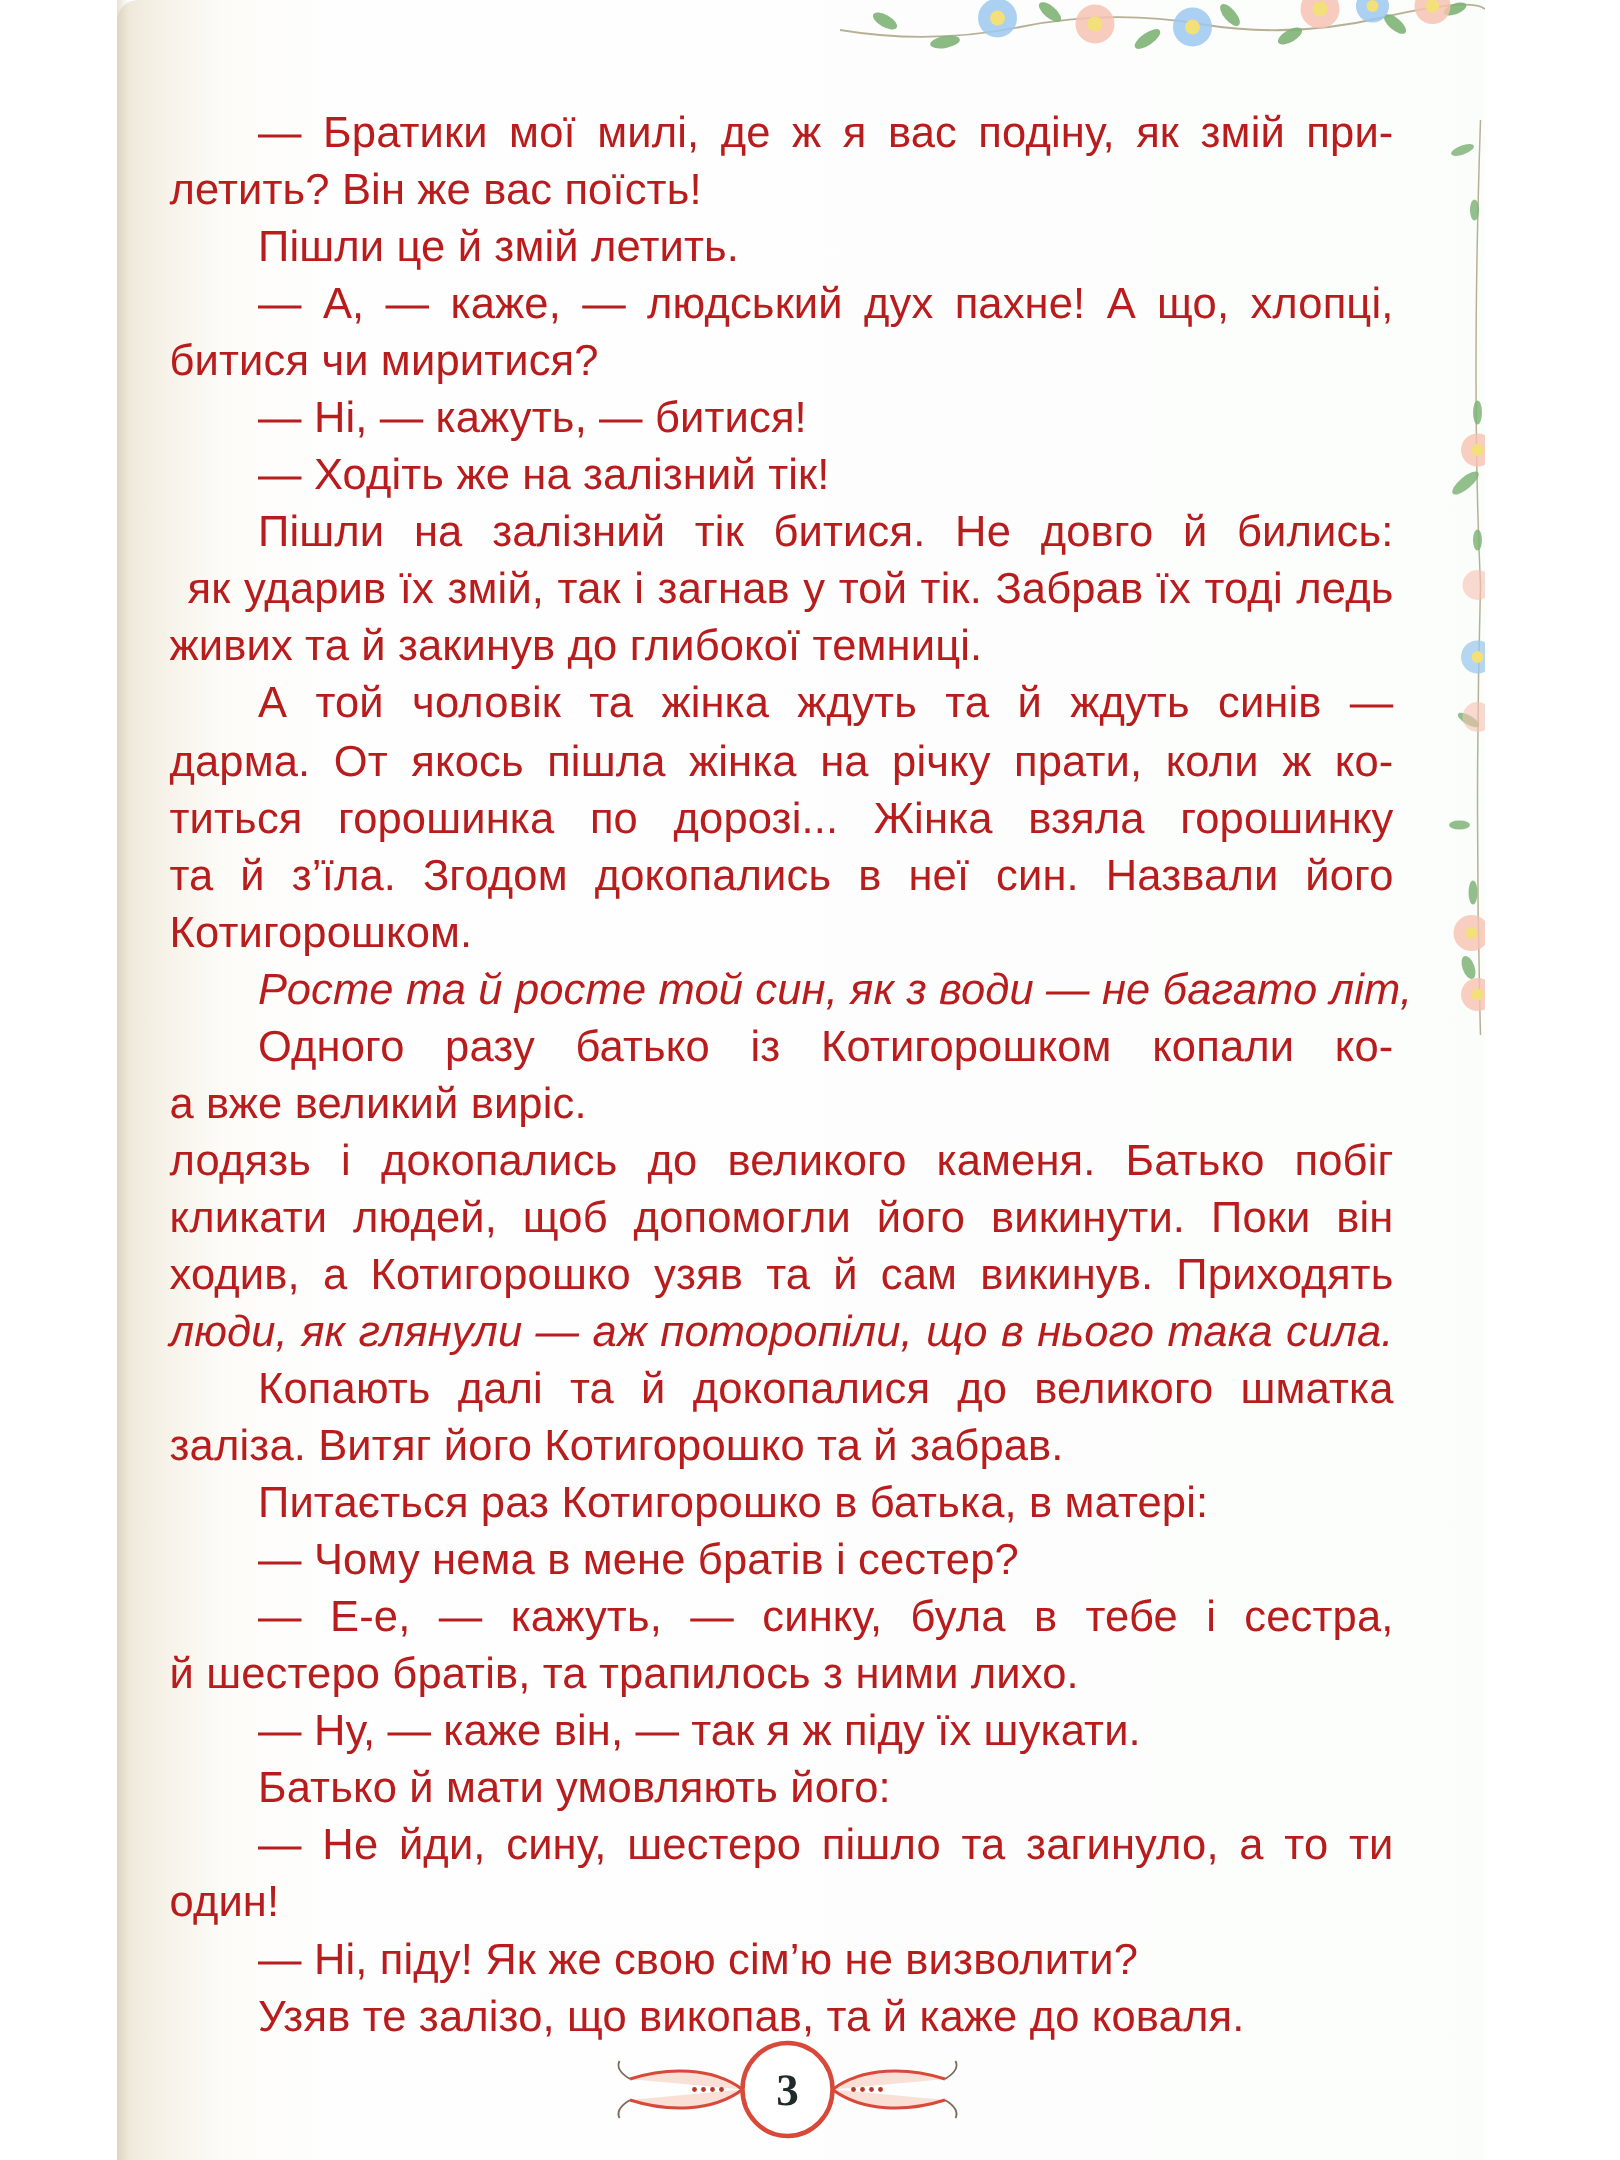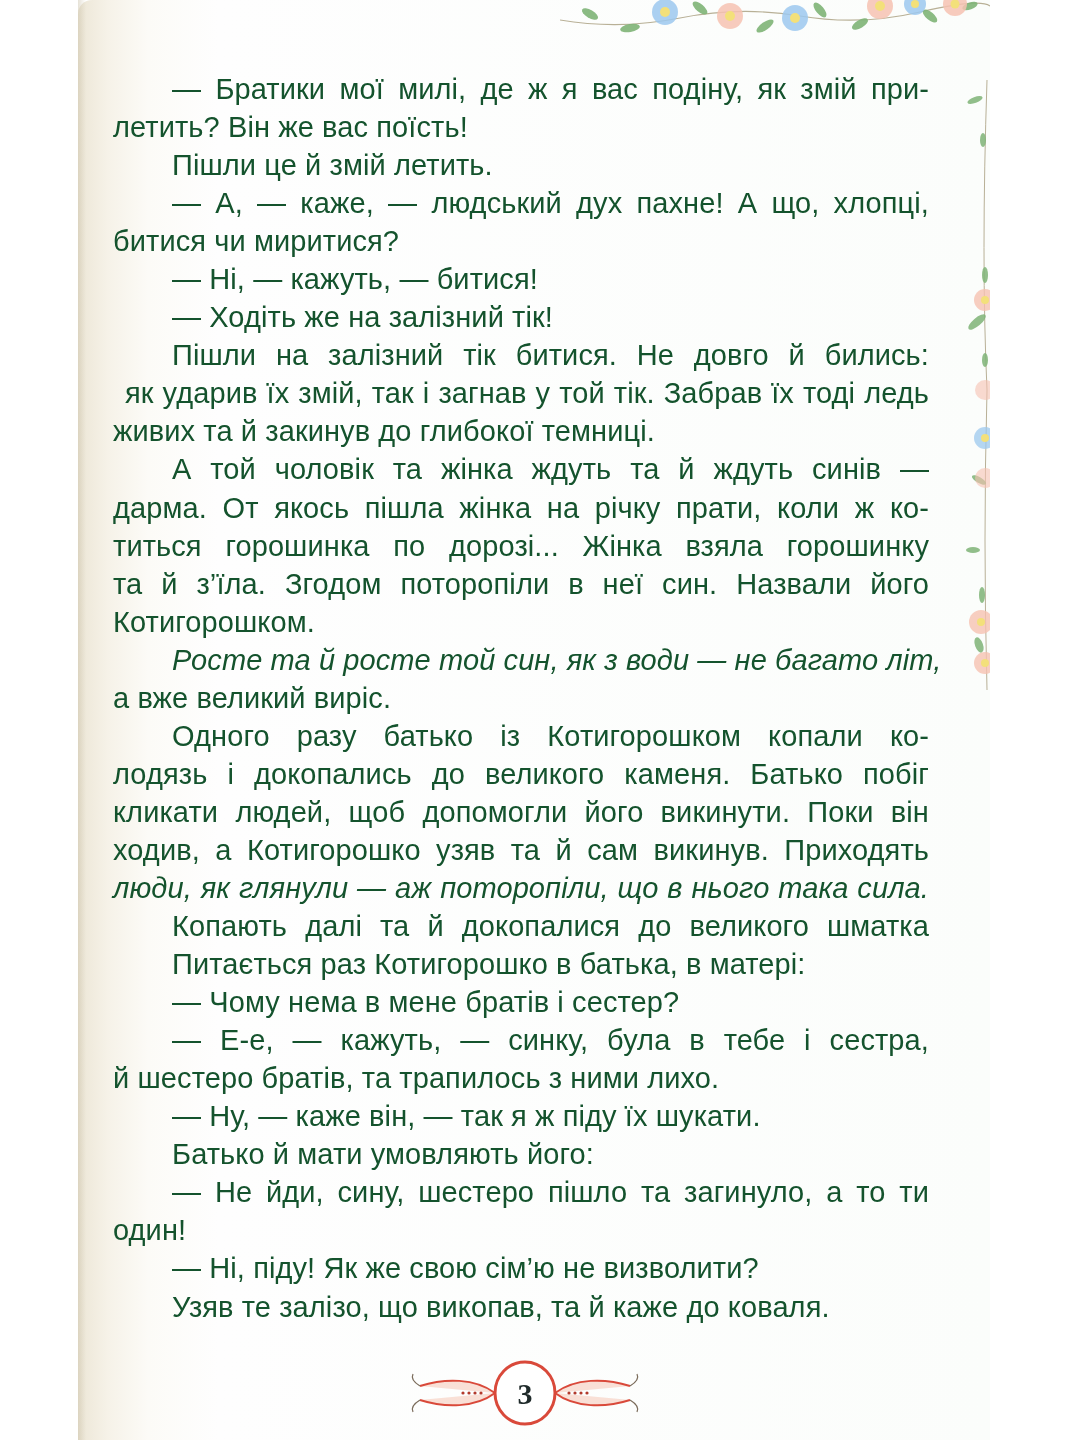--- a/index.html
+++ b/index.html
@@ -18,21 +18,21 @@
     background: linear-gradient(to right, rgba(200,190,165,0.45), rgba(200,190,165,0));
   }
   .garland-top {
     position:absolute; left:560px; top:0; width:430px; height:40px;
   }
   .garland-right {
     position:absolute; left:935px; top:60px; width:55px; height:640px;
   }
   .text-block {
     position:absolute; left:113px; top:70px; width:816px;
-    color:#14532d; font-size:29px; line-height:38.05px;
+    color:#b91c1c; font-size:29px; line-height:38.05px;
     letter-spacing:0.1px;
   }
   .line {
     display:block; height:38.05px; white-space:nowrap;
     text-align:justify; text-align-last:justify;
     transform-origin:left center;
   }
   .line.indent { padding-left:59px; }
   .line.last { text-align-last:left; }
   .page-number-ornament {
@@ -112,30 +112,31 @@
     <span class="line indent" style="white-space: nowrap; word-spacing: 0px;">— А, — каже, — людський дух пахне! А що, хлопці,</span>
     <span class="line last" style="white-space: nowrap;">битися чи миритися?</span>
     <span class="line indent last" style="white-space: nowrap;">— Ні, — кажуть, — битися!</span>
     <span class="line indent last" style="white-space: nowrap;">— Ходіть же на залізний тік!</span>
     <span class="line indent" style="white-space: nowrap; word-spacing: 0px;">Пішли на залізний тік битися. Не довго й бились:</span>
     <span class="line" style="white-space: nowrap; word-spacing: 0px; margin-left: 12px;">як ударив їх змій, так і загнав у той тік. Забрав їх тоді ледь</span>
     <span class="line last" style="white-space: nowrap;">живих та й закинув до глибокої темниці.</span>
     <span class="line indent" style="white-space: nowrap; word-spacing: 0px;">А той чоловік та жінка ждуть та й ждуть синів —</span>
     <span class="line" style="white-space: nowrap; word-spacing: 0px;">дарма. От якось пішла жінка на річку прати, коли ж ко-</span>
     <span class="line" style="white-space: nowrap; word-spacing: 0px;">титься горошинка по дорозі... Жінка взяла горошинку</span>
-    <span class="line" style="white-space: nowrap; word-spacing: 0px;">та й з’їла. Згодом поторопіли в неї син. Назвали його</span>
+    <span class="line" style="white-space: nowrap; word-spacing: 0px;">та й з’їла. Згодом докопались в неї син. Назвали його</span>
     <span class="line last" style="white-space: nowrap;">Котигорошком.</span>
     <span class="line indent" style="white-space: nowrap; word-spacing: 0px; font-style: italic;">Росте та й росте той син, як з води — не багато літ,</span>
+    <span class="line indent" style="white-space: nowrap; word-spacing: 0px;">Одного разу батько із Котигорошком копали ко-</span>
     <span class="line last" style="white-space: nowrap;">а вже великий виріс.</span>
-    <span class="line indent" style="white-space: nowrap; word-spacing: 0px;">Одного разу батько із Котигорошком копали ко-</span>
     <span class="line" style="white-space: nowrap; word-spacing: 0px;">лодязь і докопались до великого каменя. Батько побіг</span>
     <span class="line" style="white-space: nowrap; word-spacing: 0px;">кликати людей, щоб допомогли його викинути. Поки він</span>
     <span class="line" style="white-space: nowrap; word-spacing: 0px;">ходив, а Котигорошко узяв та й сам викинув. Приходять</span>
     <span class="line" style="white-space: nowrap; word-spacing: 0px; font-style: italic;">люди, як глянули — аж поторопіли, що в нього така сила.</span>
     <span class="line indent" style="white-space: nowrap; word-spacing: 0px;">Копають далі та й докопалися до великого шматка</span>
+    <span class="line last" style="white-space: nowrap;">заліза. Витяг його Котигорошко та й забрав.</span>
     <span class="line indent last" style="white-space: nowrap;">Питається раз Котигорошко в батька, в матері:</span>
     <span class="line indent last" style="white-space: nowrap;">— Чому нема в мене братів і сестер?</span>
     <span class="line indent" style="white-space: nowrap; word-spacing: 0px;">— Е-е, — кажуть, — синку, була в тебе і сестра,</span>
     <span class="line last" style="white-space: nowrap;">й шестеро братів, та трапилось з ними лихо.</span>
     <span class="line indent last" style="white-space: nowrap;">— Ну, — каже він, — так я ж піду їх шукати.</span>
     <span class="line indent last" style="white-space: nowrap;">Батько й мати умовляють його:</span>
     <span class="line indent" style="white-space: nowrap; word-spacing: 0px;">— Не йди, сину, шестеро пішло та загинуло, а то ти</span>
     <span class="line last" style="white-space: nowrap;">один!</span>
     <span class="line indent last" style="white-space: nowrap;">— Ні, піду! Як же свою сім’ю не визволити?</span>
     <span class="line indent last" style="white-space: nowrap;">Узяв те залізо, що викопав, та й каже до коваля.</span>

